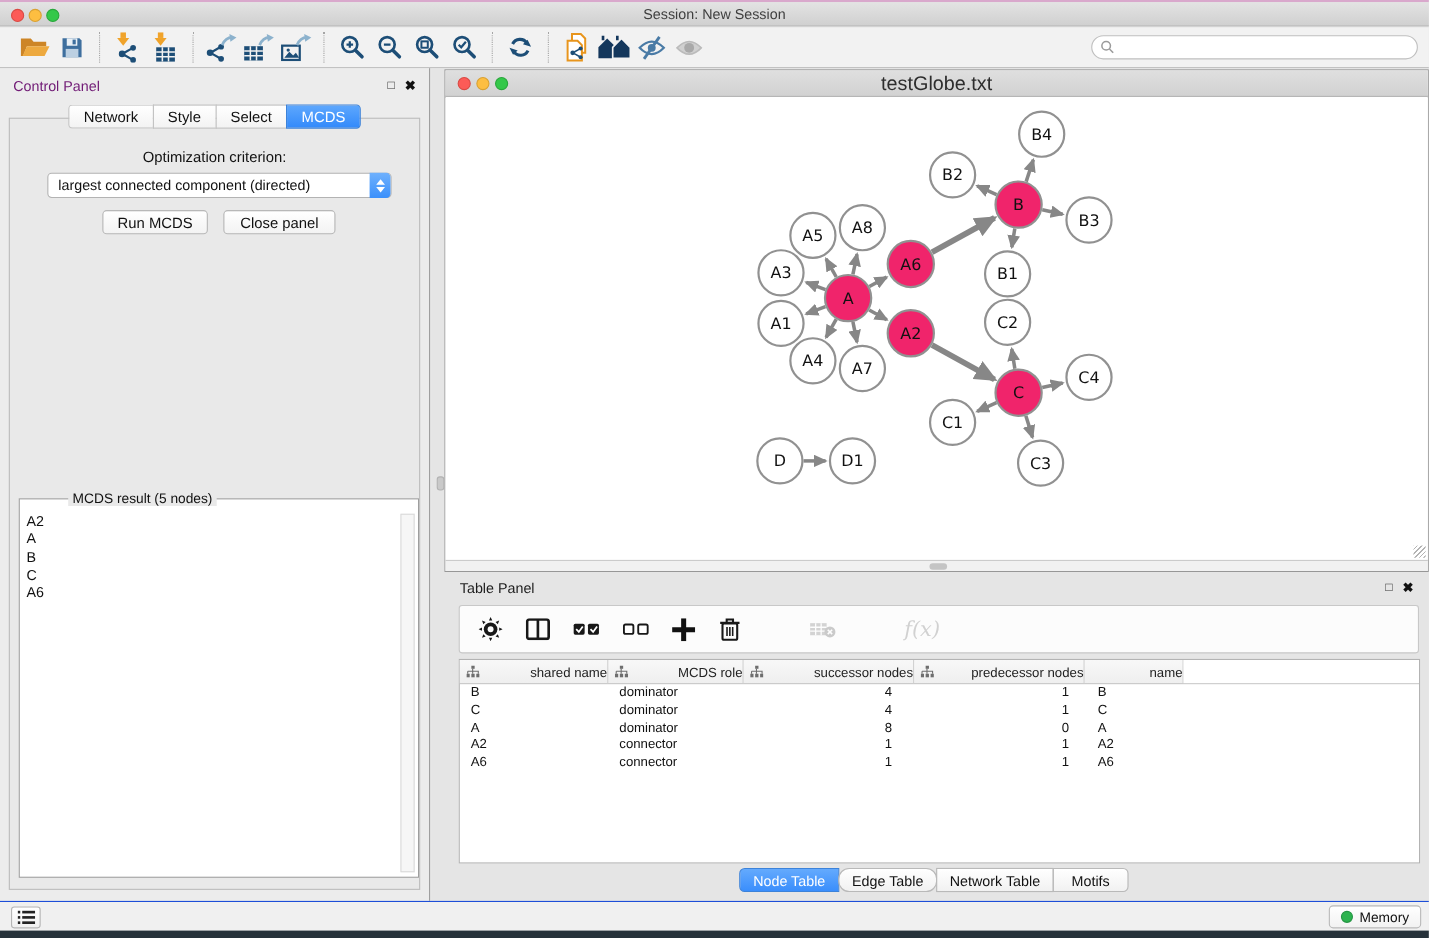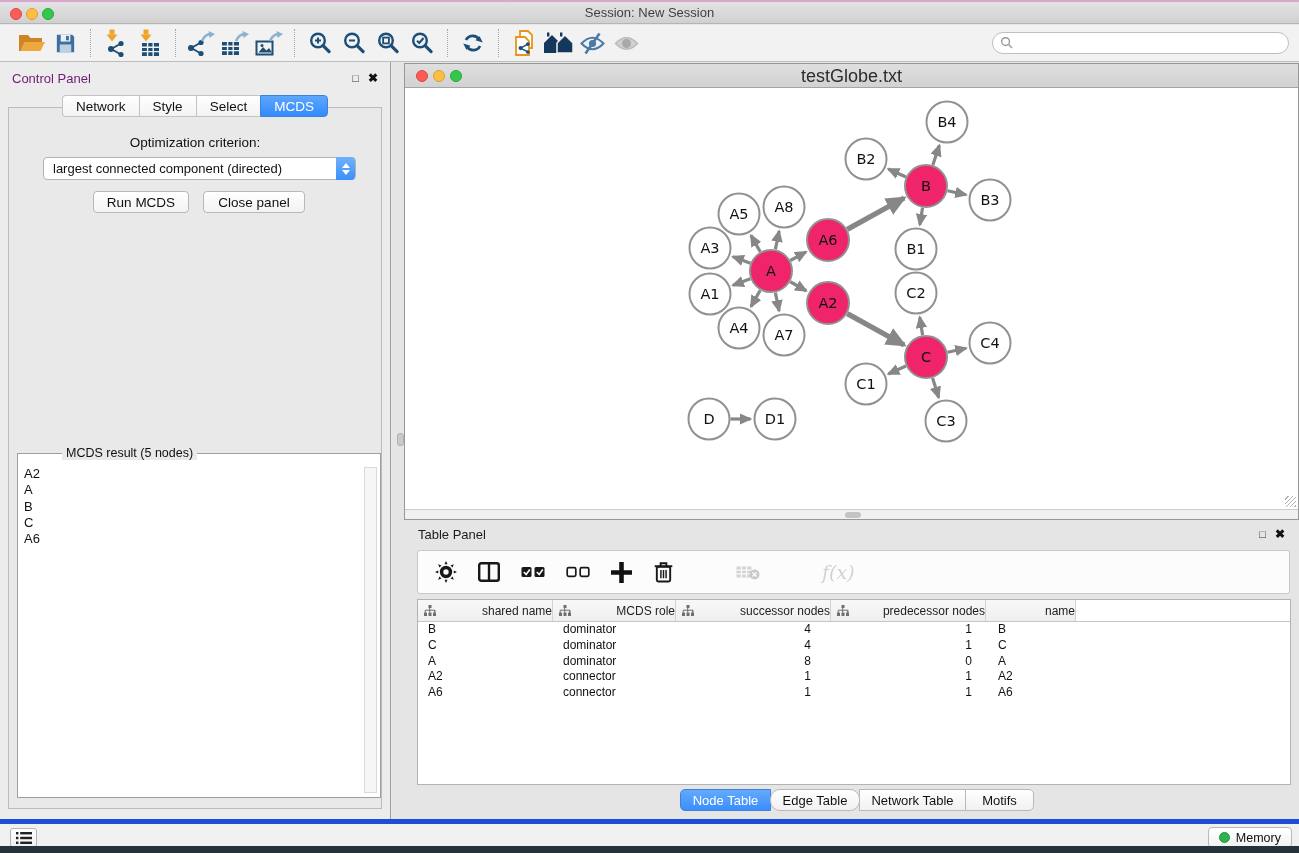--- a/index.html
+++ b/index.html
@@ -107,27 +107,27 @@
   .th { position:relative; display:flex; align-items:center; justify-content:flex-end;
     font-size:12px; color:#222; border-right:1px solid #d2d2d2; flex:none; }
   .th .colicon { position:absolute; left:6px; top:5px; }
   .th.fill { flex:1; border-right:none; background:#fff; }
   .tr { display:flex; height:15.8px; }
   .td { flex:none; font-size:12px; color:#111; line-height:15.8px; white-space:nowrap; overflow:hidden; }
 
   #tp-tabs { position:absolute; left:672px; top:789px; height:22px; display:flex; }
   .tp-tab { height:22px; line-height:21px; font-size:13px; text-align:center; color:#111;
     background:linear-gradient(#ffffff,#f1f1f1); border:1px solid #b9b9b9; margin-left:-1px; flex:none; }
-  .tp-tab:first-child { border-radius:5px 0 0 5px; margin-left:8px; }
+  .tp-tab:first-child { border-radius:5px 0 0 5px; margin-left:0; }
   .tp-tab:last-child { border-radius:0 5px 5px 0;text-align:center; }
   .tp-tab.sel { background:linear-gradient(#64aafd,#3a8efc); color:#fff; border-color:#3c82d9; }
 
   
   #status-bar { position:absolute; left:0; top:819px; width:1299px; height:27px;
-    background:#f0f0f0; border-top:5px solid #1d4ed8; }
+    background:#f0f0f0; border-top:1px solid #1d4ed8; }
   #list-btn { position:absolute; left:10px; top:4px; width:27px; height:20px;
     background:linear-gradient(#fff,#f0f0f0); border:1px solid #b5b5b5; border-radius:3px;
     display:flex; align-items:center; justify-content:center; }
   #memory-btn { position:absolute; right:7px; top:3px; height:21px; padding:0 10px;
     background:linear-gradient(#fff,#f2f2f2); border:1px solid #b9b9b9; border-radius:4px;
     display:flex; align-items:center; gap:6px; font-size:12.5px; color:#111; }
   #memory-dot { width:11px; height:11px; border-radius:50%; background:#2db34f; border:1px solid #249543; }
   #bottom-strip { position:absolute; left:0; top:846px; width:1299px; height:7px; background:#26323a; }
 
   svg { display:block; }

